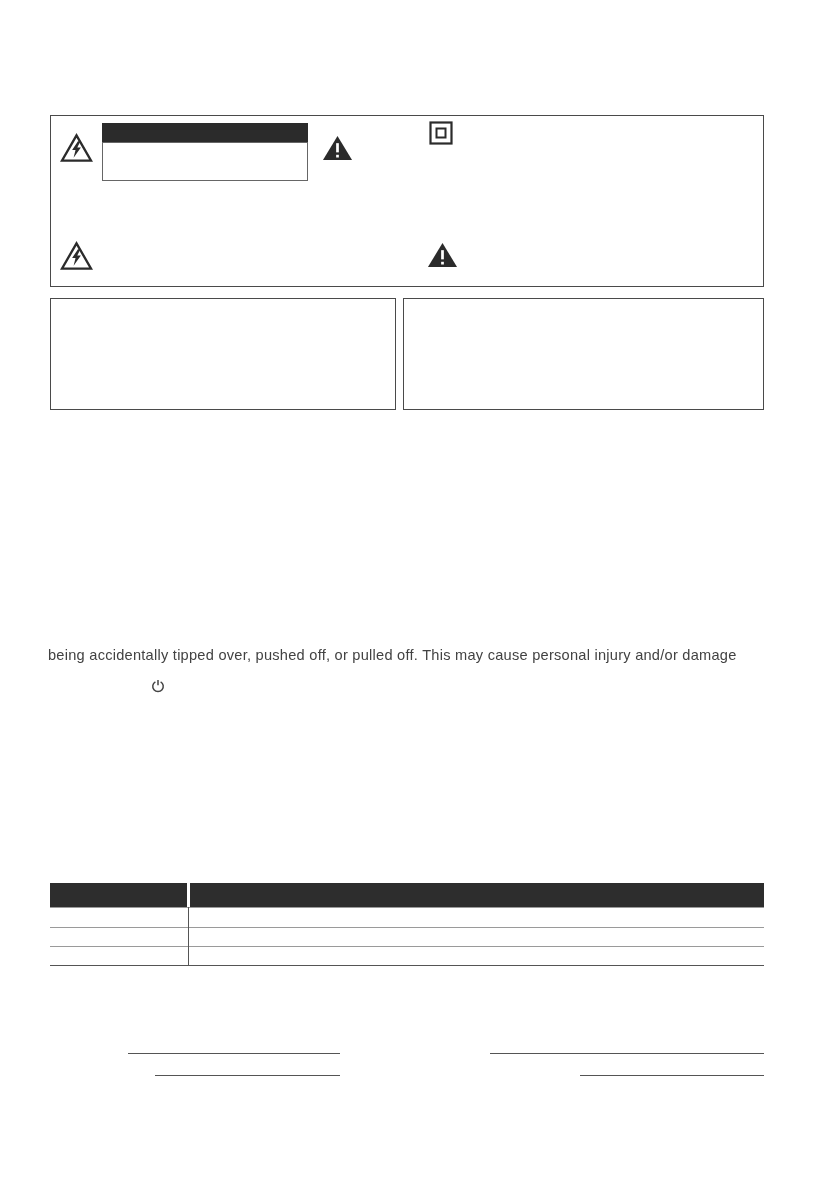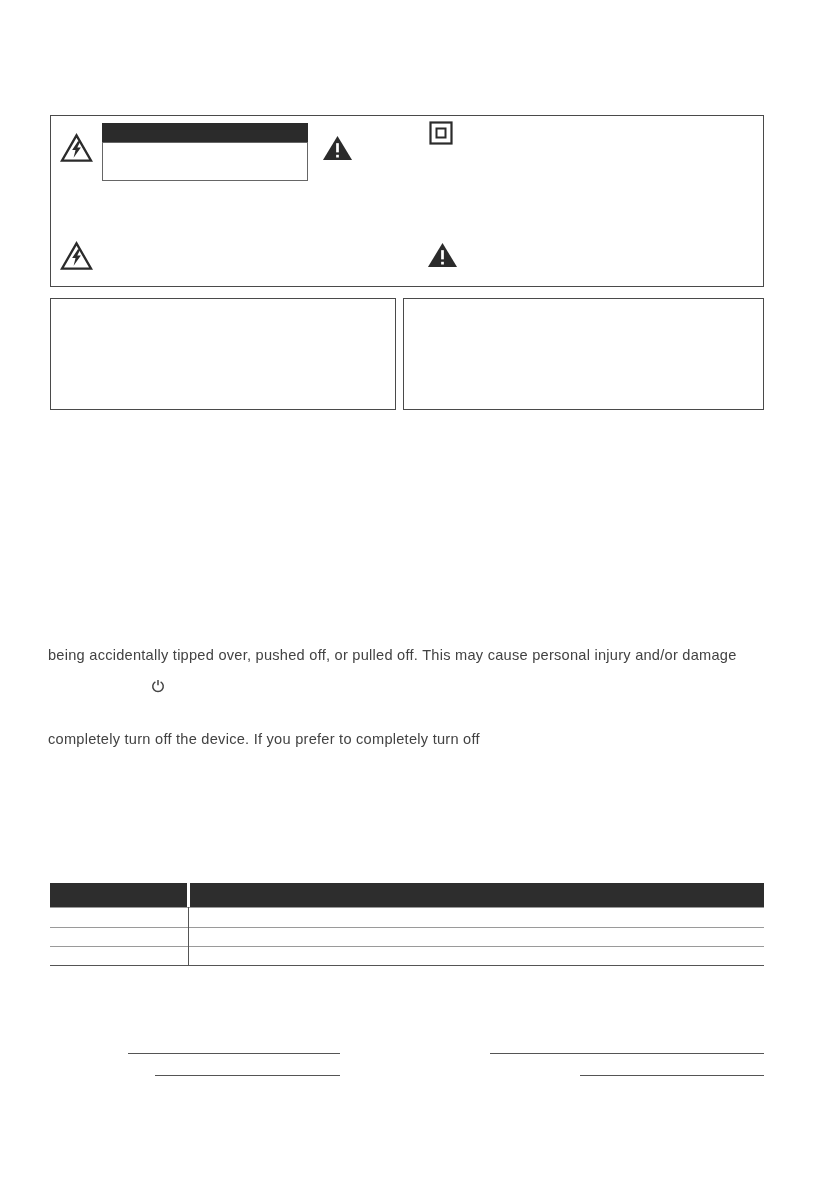--- a/index.html
+++ b/index.html
@@ -82,21 +82,20 @@
   <p class="abs txt" style="left:48px; top:647px;">being accidentally tipped over, pushed off, or pulled off. This may cause personal injury and/or damage</p>
 
   <span class="abs" style="left:151px; top:679px; width:14px; height:14px;">
     <svg width="14" height="14" viewBox="0 0 16 16">
       <line x1="8" y1="1" x2="8" y2="7" stroke="#444444" stroke-width="1.7"></line>
       <path d="M 5 3.2 A 6 6 0 1 0 11 3.2" fill="none" stroke="#444444" stroke-width="1.7"></path>
     </svg>
   </span>
 
 
-  <p class="abs txt" style="left:48px; top:731px;">completely turn off the device. If you prefer to completely turn off</p>
 
   <div class="abs" style="left:50px; top:883px; width:714px; height:82px;">
 
     <div class="abs" style="left:0; top:0; width:137px; height:24px; background:var(--table-header,#2d2d2d);"></div>
     <div class="abs" style="left:140px; top:0; width:574px; height:24px; background:var(--table-header,#2d2d2d);"></div>
 
     <div class="abs hline" style="left:0; top:24px; width:714px;"></div>
     <div class="abs hline" style="left:0; top:44px; width:714px;"></div>
     <div class="abs hline" style="left:0; top:63px; width:714px;"></div>
     <div class="abs hline dark" style="left:0; top:82px; width:714px;"></div>

